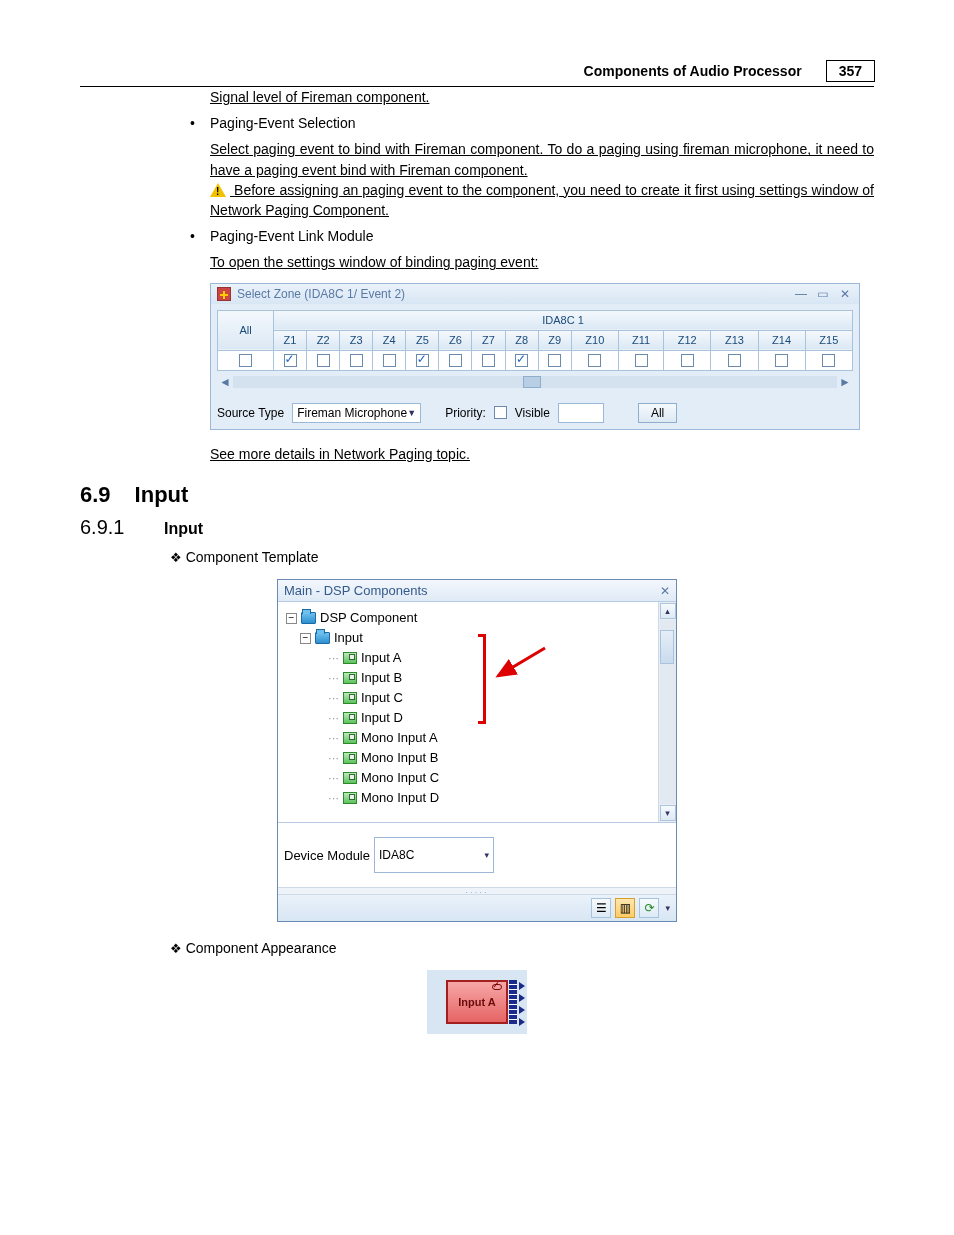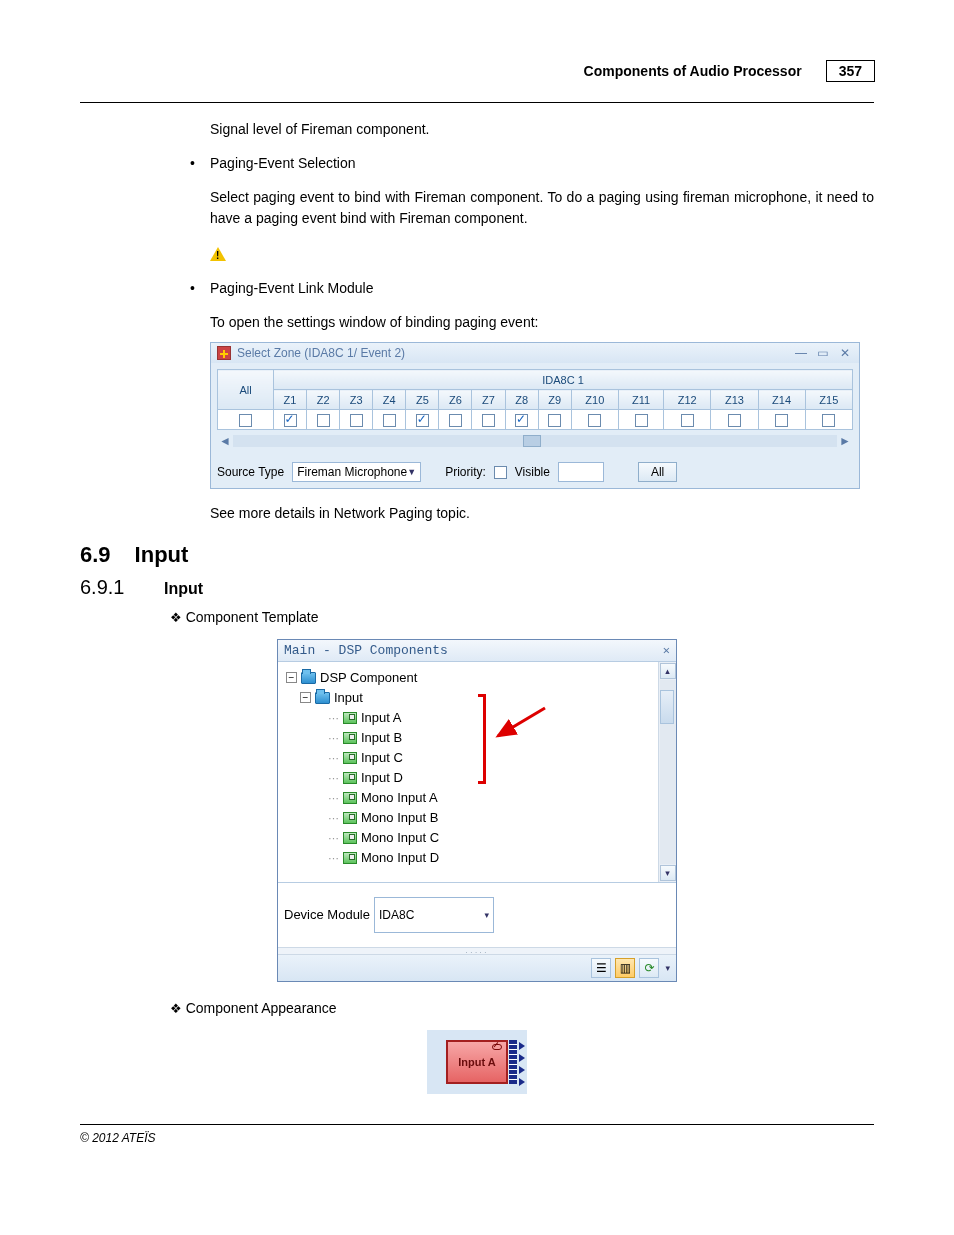--- a/index.html
+++ b/index.html
@@ -9,41 +9,42 @@
     font-size: 14px;
     color: #000;
     background: #fff;
     width: 954px;
   }
   .page {
     padding: 60px 80px 30px 80px;
   }
   .header-row {
     border-bottom: 1px solid #000;
-    padding-bottom: 20px;
+    padding-bottom: 4px;
     display: flex;
     justify-content: flex-end;
     align-items: center;
     gap: 24px;
     font-weight: bold;
     font-size: 14px;
   }
   .header-num {
     border: 1px solid #000;
     padding: 2px 12px;
     margin-right: -1px;
   }
   .body-text {
     margin-left: 130px;
     margin-right: 0;
   }
   .para {
-    margin: 16px 0;
+    margin: 0 0;
     line-height: 1.45;
     text-align: justify;
+    text-decoration: underline;
   }
   .bullet {
     margin-left: 110px;
     display: flex;
     gap: 8px;
     margin-top: 8px;
     margin-bottom: 8px;
   }
   .bullet .dot { width: 12px; }
   .warn-icon {
@@ -152,21 +153,21 @@
     border: 1px solid #6a89b5;
     background: #fff;
     font-family: "Segoe UI", Tahoma, sans-serif;
     font-size: 13px;
   }
   .dsp-title {
     background: linear-gradient(#f3f7fc,#dfeaf6);
     padding: 3px 6px;
     display:flex; align-items:center; justify-content:space-between;
     color:#335a8a; border-bottom:1px solid #b7cce2;
-    font-family: Liberation Mono, monospace;
+    font-family: Liberation Sans, sans-serif;
     text-align: center;
   }
   .dsp-title .x { color:#5a7aa6; font-size:12px; cursor:default; }
   .dsp-tree-wrap { display:flex; height:220px; }
   .dsp-tree {
     flex:1; overflow:hidden; padding:6px 4px 0 8px;
     position: relative;
   }
   .dsp-scrollbar {
     width:18px; background:#e9eff6; border-left:1px solid #cdd9e6;
@@ -254,20 +255,21 @@
   </div>
 
   <div class="bullet">
     <span class="dot">•</span>
     <span>Paging-Event Selection</span>
   </div>
   <div class="body-text">
     <p class="para">Select paging event to bind with Fireman component. To do a paging using fireman microphone, it need to have a paging event bind with Fireman component.</p>
     <p class="para">
       <span class="warn-icon"></span>
+      <span>Before assigning an paging event to the component, you need to create it first using settings window of Network Paging Component.</span>
     </p>
   </div>
 
   <div class="bullet">
     <span class="dot">•</span>
     <span>Paging-Event Link Module</span>
   </div>
   <div class="body-text">
     <p class="para" style="margin-bottom:10px">To open the settings window of binding paging event:</p>
   </div>
@@ -468,15 +470,14 @@
     </div>
     <div class="conn-strip"></div>
     <div class="conn-arrows">
       <span></span>
         <span></span>
         <span></span>
         <span></span>
     </div>
   </div>
 
-  <div class="footer">© 2012 ATEÏS</div>
 
 </div>
 
 </body></html>

